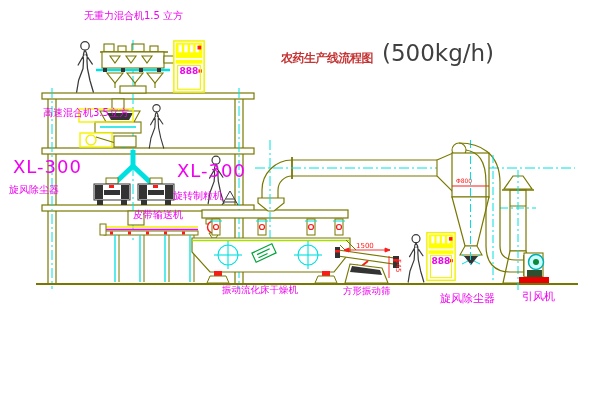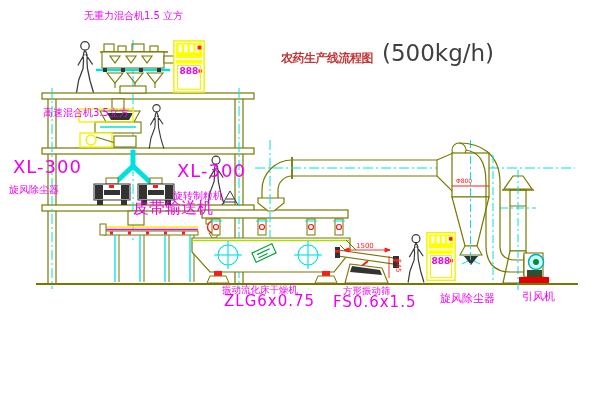--- a/index.html
+++ b/index.html
@@ -288,21 +288,19 @@
   <span class="title-zh">农药生产线流程图</span>
   <span class="title-cap">(500kg/h)</span>
 </div>
 
 <div class="lbl" style="left:84px;top:11px;font-size:10px;">无重力混合机1.5 立方</div>
 <div class="lbl" style="left:43px;top:108px;font-size:10px;">高速混合机3.5立方</div>
 <div class="lbl model" style="left:13px;top:158px;font-size:18px;">XL-300</div>
 <div class="lbl" style="left:9px;top:185px;font-size:10px;">旋风除尘器</div>
 <div class="lbl model" style="left:177px;top:162px;font-size:18px;">XL-300</div>
 <div class="lbl" style="left:173px;top:191px;font-size:10px;">旋转制粒机</div>
-<div class="lbl" style="left:133px;top:200px;font-size:16px;">皮带输送机</div>
+<div class="lbl" style="left:133px;top:210px;font-size:10px;">皮带输送机</div>
 <div class="lbl" style="left:222px;top:285px;font-size:9.5px;">振动流化床干燥机</div>
-<div class="lbl model" style="left:224px;top:294px;font-size:15px;">ZLG6x0.75</div>
 <div class="lbl" style="left:343px;top:286px;font-size:9.5px;">方形振动筛</div>
-<div class="lbl model" style="left:333px;top:295px;font-size:15px;">FS0.6x1.5</div>
 <div class="lbl" style="left:440px;top:293px;font-size:11px;">旋风除尘器</div>
 <div class="lbl" style="left:522px;top:291px;font-size:11px;">引风机</div>
 
 </div>
 
 </body></html>

